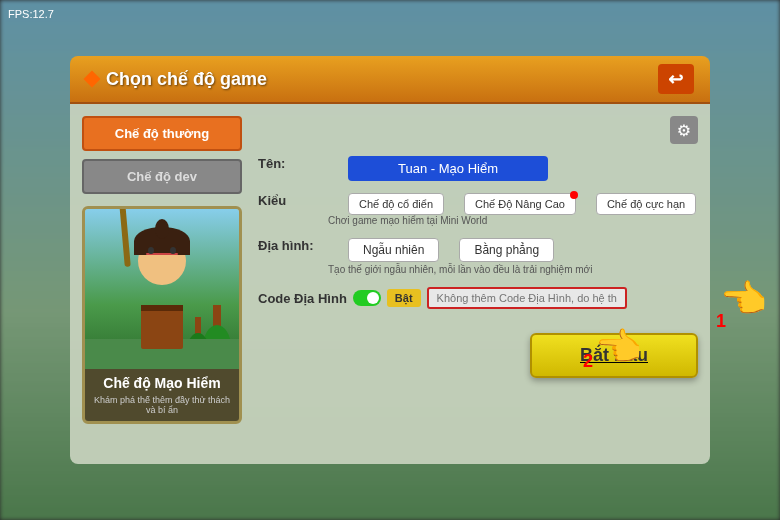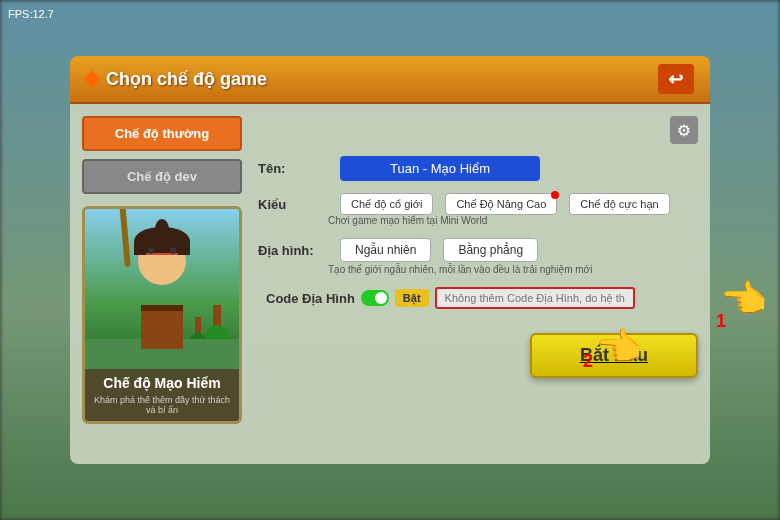--- a/index.html
+++ b/index.html
@@ -192,22 +192,21 @@
       align-items: center;
       justify-content: center;
       cursor: pointer;
       color: white;
       font-size: 16px;
     }
 
     
     .form-row {
       display: flex;
-      align-items: center;
-      gap: 12px;
+      gap: 20px;
       flex-wrap: wrap;
     }
 
     .form-label {
       color: #333;
       font-size: 13px;
       font-weight: bold;
       min-width: 70px;
     }
 
@@ -269,21 +268,20 @@
       margin-top: 2px;
     }
 
     
     .code-row {
       display: flex;
       align-items: center;
       gap: 6px;
       flex-wrap: wrap;
       position: relative;
-      margin-left: 8px;
     }
 
     .code-toggle-on {
       width: 28px;
       height: 16px;
       background: #22cc22;
       border-radius: 8px;
       position: relative;
       cursor: pointer;
     }
@@ -411,21 +409,21 @@
       </div>
 
       <div class="form-row">
         <span class="form-label">Tên:</span>
         <input class="name-input" type="text" value="Tuan - Mạo Hiểm" style="">
       </div>
 
       <div>
         <div class="form-row">
           <span class="form-label">Kiểu</span>
-          <button class="style-btn">Chế độ cổ giới</button>
+          <button class="style-btn">Chế độ cổ điển</button>
           <button class="style-btn has-badge">Chế Độ Nâng Cao</button>
           <button class="style-btn">Chế độ cực hạn</button>
         </div>
         <div class="sub-label">Chơi game mạo hiểm tại Mini World</div>
       </div>
 
       <div>
         <div class="form-row">
           <span class="form-label">Địa hình:</span>
           <button class="terrain-btn">Ngẫu nhiên</button>

